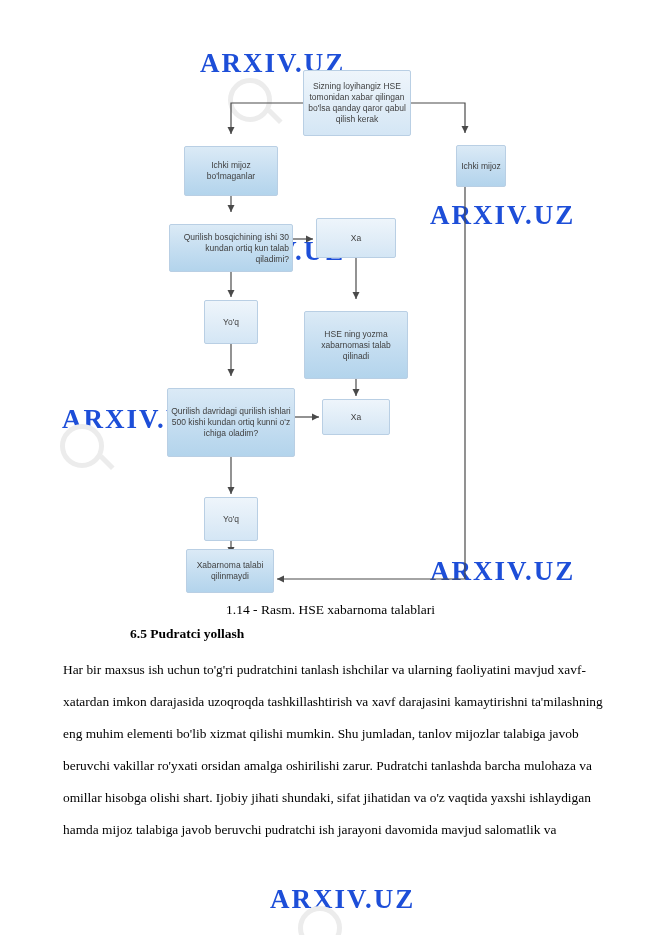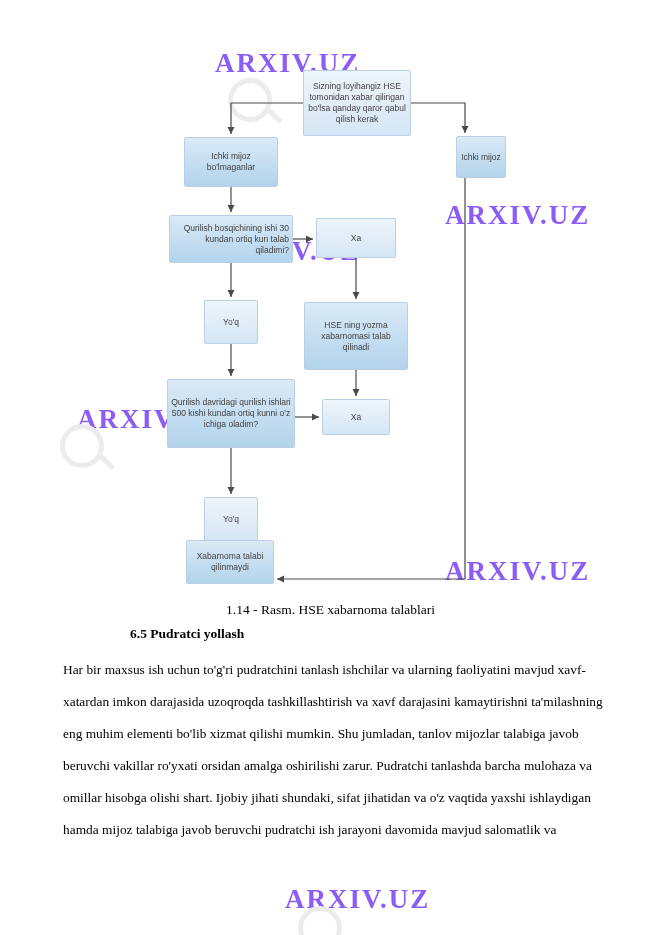--- a/index.html
+++ b/index.html
@@ -12,29 +12,28 @@
     background: #ffffff;
     font-family: "Liberation Serif", serif;
     color: #000000;
     position: relative;
     overflow: hidden;
   }
 
   
   .watermark {
     position: absolute;
-    color: #8b5cf6;
+    color: #1d4ed8;
     font-family: "Liberation Serif", serif;
     font-weight: bold;
     letter-spacing: 2px;
     white-space: nowrap;
     pointer-events: none;
     user-select: none;
     z-index: 0;
-    margin-left: 15px;
   }
   .wm-text { font-size: 27px; }
   .wm-mag {
     position: absolute;
     border: 5px solid #ececec;
     border-radius: 50%;
     width: 34px;
     height: 34px;
     pointer-events: none;
     z-index: 0;
@@ -72,20 +71,21 @@
     line-height: 11px;
     color: #3f3f3f;
     padding: 4px 3px;
     border: 1px solid #b9cfe4;
     border-radius: 2px;
     background: linear-gradient(180deg, #e8f1f8 0%, #cfe2f1 55%, #bcd8ee 100%);
     z-index: 3;
   }
   .node-blue {
     background: linear-gradient(180deg, #dbeaf6 0%, #c2dcf0 60%, #b3d4ec 100%);
+    margin-top: 9px;
   }
   .node-pale {
     background: linear-gradient(180deg, #eef5fb 0%, #dfecf7 60%, #d4e6f5 100%);
   }
 
   svg.conn {
     position: absolute;
     left: 0;
     top: 0;
     width: 661px;

